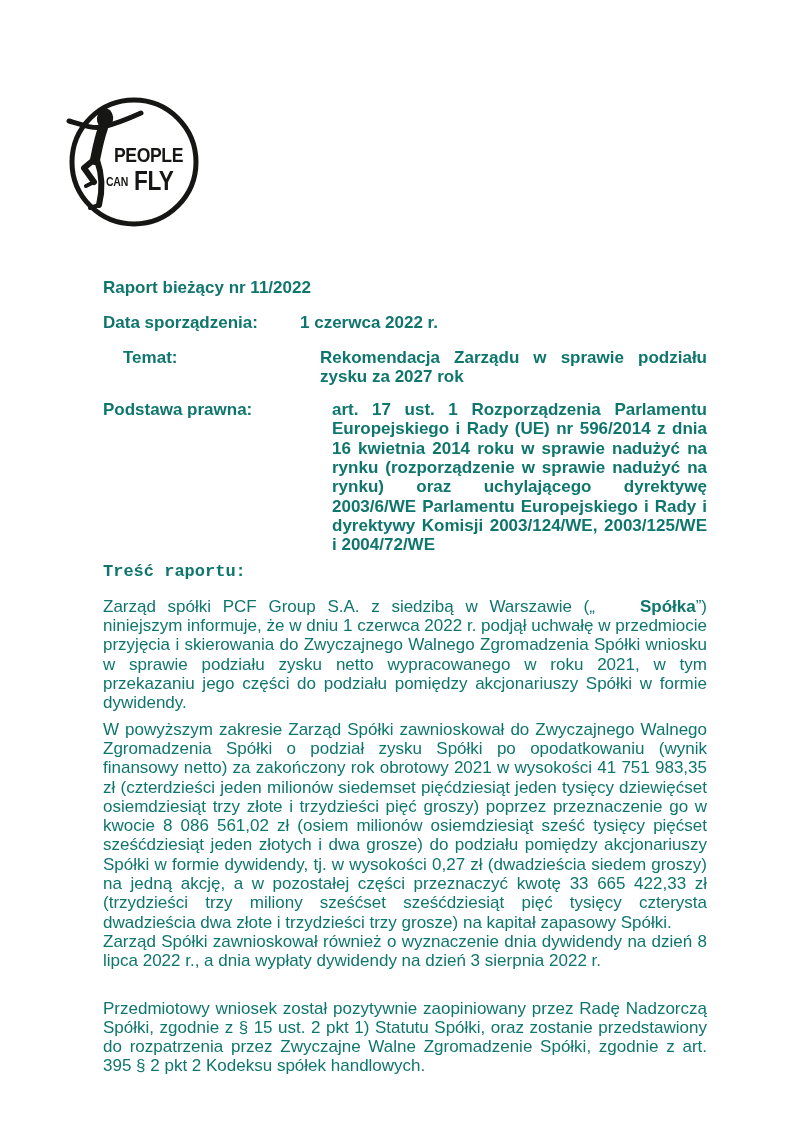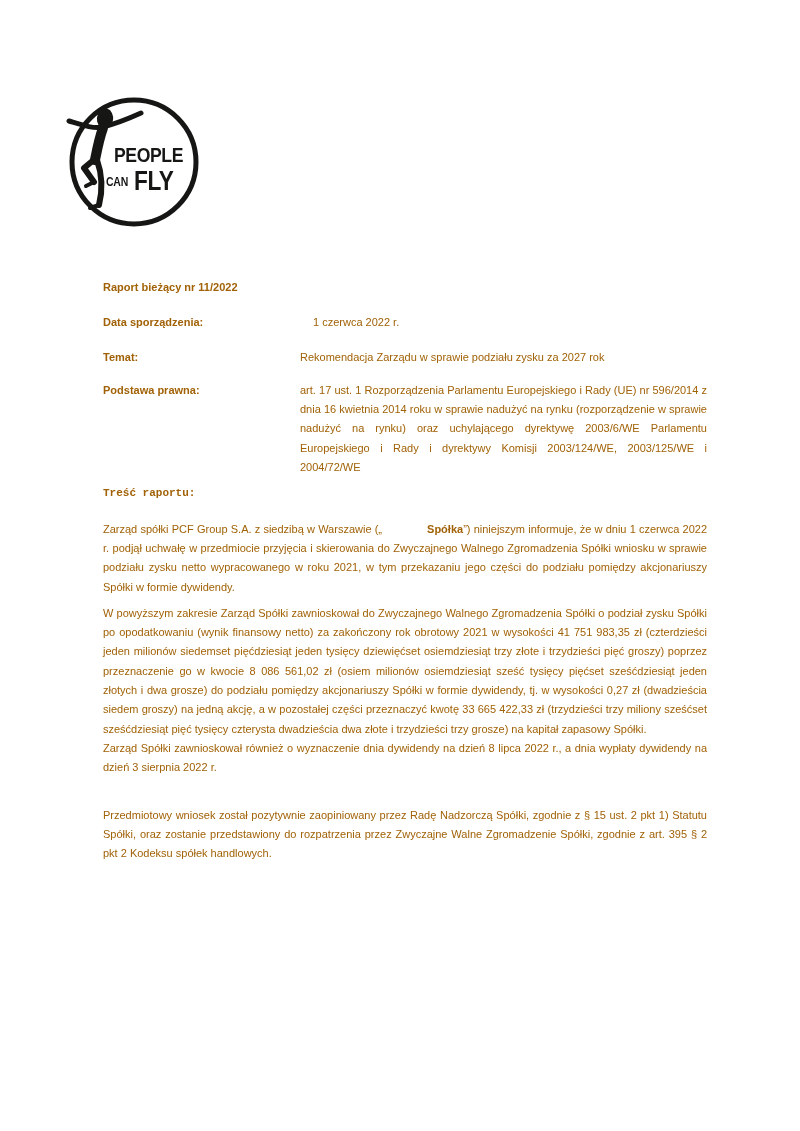--- a/index.html
+++ b/index.html
@@ -1,44 +1,44 @@
 <!DOCTYPE html>
 <html lang="pl"><head>
 <meta charset="utf-8">
 <style>
   html,body { margin:0; padding:0; background:#ffffff; }
   .page {
     position:relative;
     width:800px; height:1131px;
     background:#ffffff;
-    color:#a16207;
+    color:#0f766e;
     font-family:"Liberation Sans","DejaVu Sans",sans-serif;
     overflow:hidden;
   }
   .logo {
     position:absolute;
     left:66px; top:94px;
     width:136px; height:136px;
   }
   .content {
     position:absolute;
     left:103px; top:278px;
     width:604px;
-    font-size:11px;
+    font-size:17px;
     line-height:19.3px;
   }
   .bold { font-weight:bold;margin-left:45px; }
   .row { display:flex; align-items:flex-start; }
   .row .label { flex:0 0 197px; font-weight:bold; }
-  .row .value { flex:1 1 auto; text-align:justify; }
+  .row .value { flex:1 1 auto; text-align:justify;font-weight:bold; }
   .para { text-align:justify; margin:0; }
   #report-no   { margin-bottom:16px; font-weight:bold; }
-  #row-date    { margin-bottom:15px;gap:13px; }
-  #row-topic   { margin-bottom:14px; }
-  #row-legal   { margin-bottom:7px; }
+  #row-date    { margin-bottom:15px; }
+  #row-topic   { margin-bottom:14px;margin-left:20px; }
+  #row-legal   { margin-bottom:7px;gap:32px; }
   #content-heading { margin-bottom:16px; font-weight:bold;font-family:Liberation Mono, monospace; }
   #para-1 { margin-bottom:7px; }
   #para-2 { }
   #para-3 { margin-bottom:28px; }
   #para-4 { margin-bottom:16px; }
   svg text {
     font-family:"Liberation Sans","DejaVu Sans",sans-serif;
     font-weight:bold;
     fill:#161614;
   }

